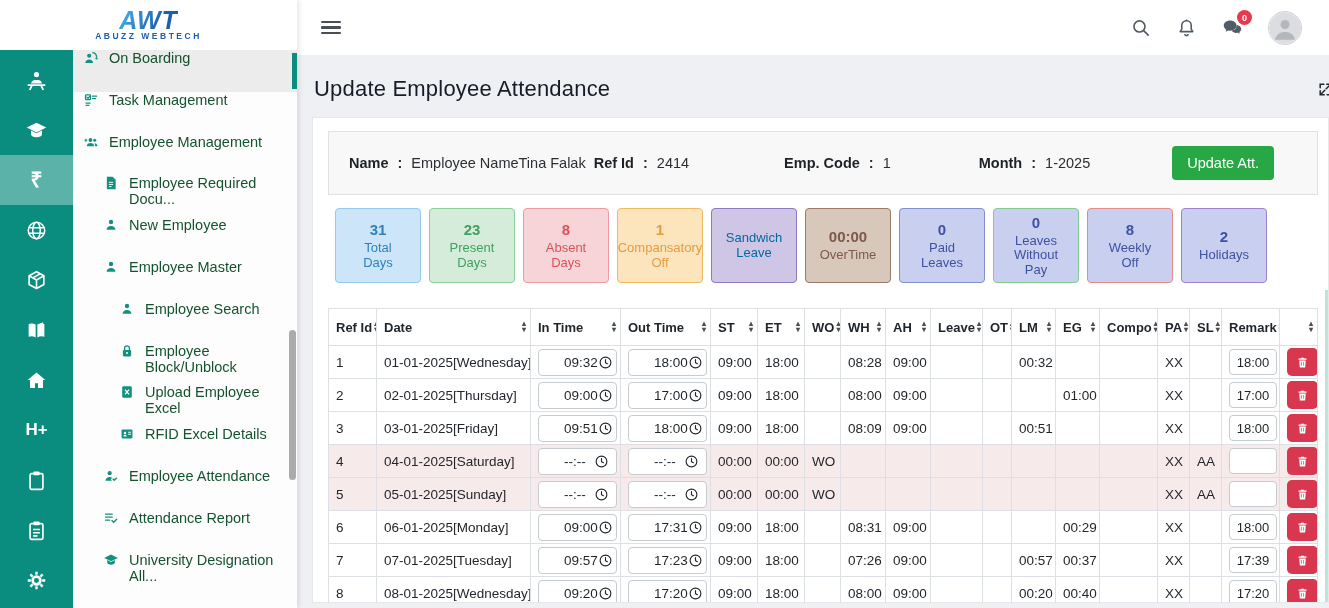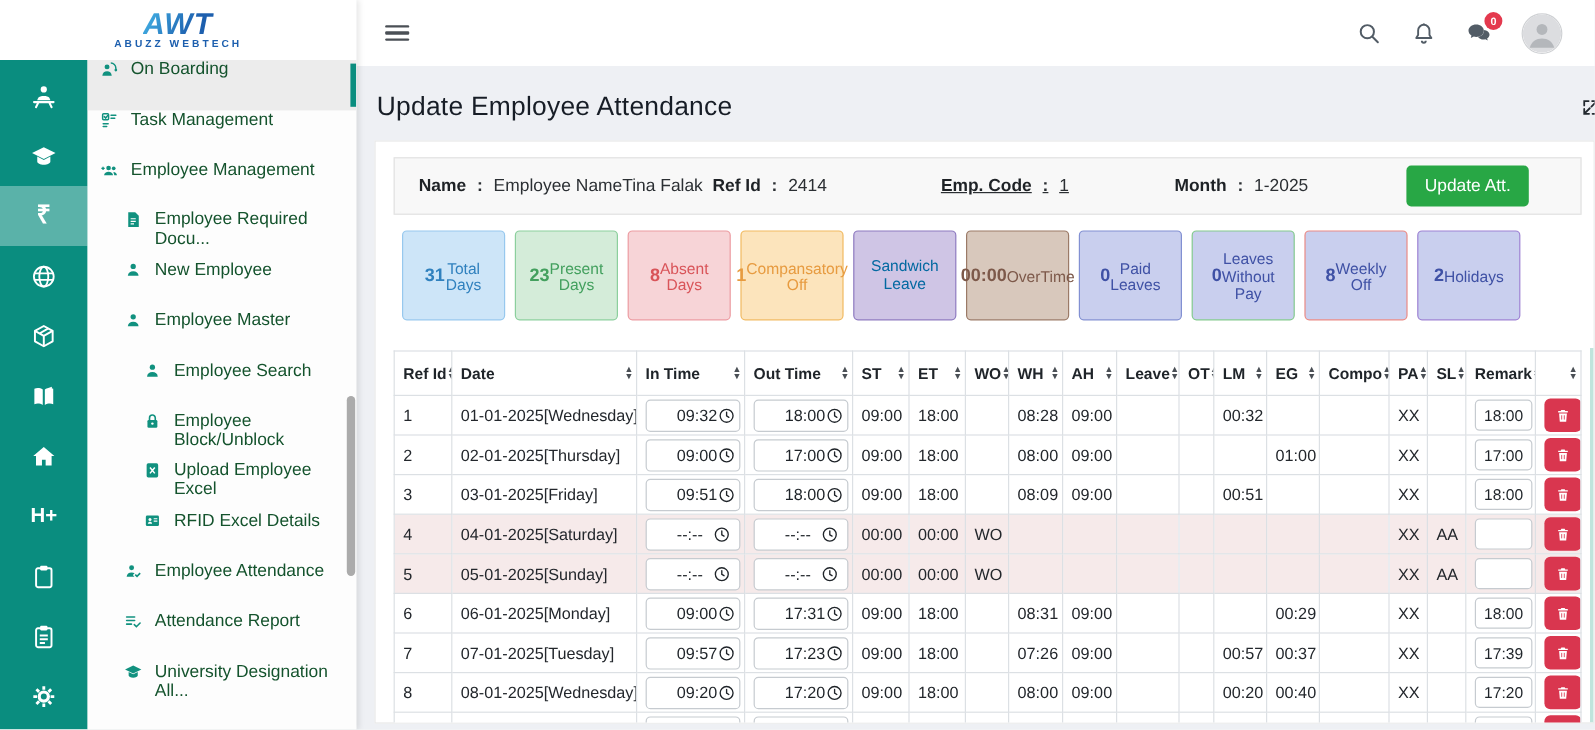--- a/index.html
+++ b/index.html
@@ -46,30 +46,30 @@
   .avatar svg { width:100%; height:100%; display:block; }
 
   .content { flex:1; overflow:hidden; }
   .titlebar { display:flex; align-items:center; padding:21px 2px 15px 17px; }
   .page-title { font-size:22px; font-weight:500; color:#171d26; letter-spacing:.2px; }
   .fs-icon { margin-left:auto; margin-right:-7px; color:#22282e; display:flex; cursor:pointer; }
   .fs-icon svg { width:17px; height:17px; }
 
   .panel { margin-left:15px; background:#fff; border:1px solid #e8e8e8; padding:13px 10px 0 15px; height:486px; overflow:hidden; position:relative; }
 
-  .infobar { display:flex; align-items:center; background:#f8f8f8; border:1px solid #e2e2e2; padding:0 20px; height:48px; font-size:14.5px; color:#2b2f33; }
+  .infobar { display:flex; align-items:center; background:#f8f8f8; border:1px solid #e2e2e2; padding:0 20px; height:64px; font-size:14.5px; color:#2b2f33; }
   .ib-label { font-weight:bold; color:#1e2226; }
   .ib-colon { font-weight:bold; margin:0 9px; }
   .ib-group { display:flex; align-items:center; white-space:nowrap; }
-  .g-empcode { margin-left:95px;text-decoration:underline; } .g-month { margin-left:88px; }
+  .g-empcode { margin-left:95px; } .g-month { margin-left:88px; }
   .refresh-btn { margin-left:82px; background:#28a745; color:#fff; border:none; border-radius:4px;
     padding:9px 15px; font-size:14.5px; font-family:inherit; cursor:pointer; }
 
   .cards { display:flex; gap:8px; margin-top:13px; padding-left:7px; }
-  .sum-card { width:86px; height:75px; border-radius:4px; border:1px solid; display:flex; flex-direction:row;
+  .sum-card { width:86px; height:75px; border-radius:4px; border:1px solid; display:flex; flex-direction:column;
     align-items:center; justify-content:center; text-align:center; padding:3px 18px; }
   .sum-card .val { font-size:15px; font-weight:bold; line-height:17px; }
   .sum-card .lbl { font-size:13px; line-height:14.5px; margin-top:3px; }
   .sum-card.no-val .lbl { margin-top:0; }
 
   .att-table { margin-top:25px; border-collapse:collapse; table-layout:fixed; width:989px; background:#fff; }
   .att-table th, .att-table td { border:1px solid #dce0e4; overflow:hidden; white-space:nowrap; }
   .att-table th { height:37px; padding:2px 4px 2px 7px; font-size:13px; color:#1f2429; text-align:left; cursor:pointer; background:#fff; }
   .th-flex { display:flex; align-items:center; justify-content:space-between; gap:2px; }
   .carets { display:flex; flex-direction:column; align-items:center; color:#4a4f55; font-size:8px; line-height:6.5px; flex:0 0 auto; }

